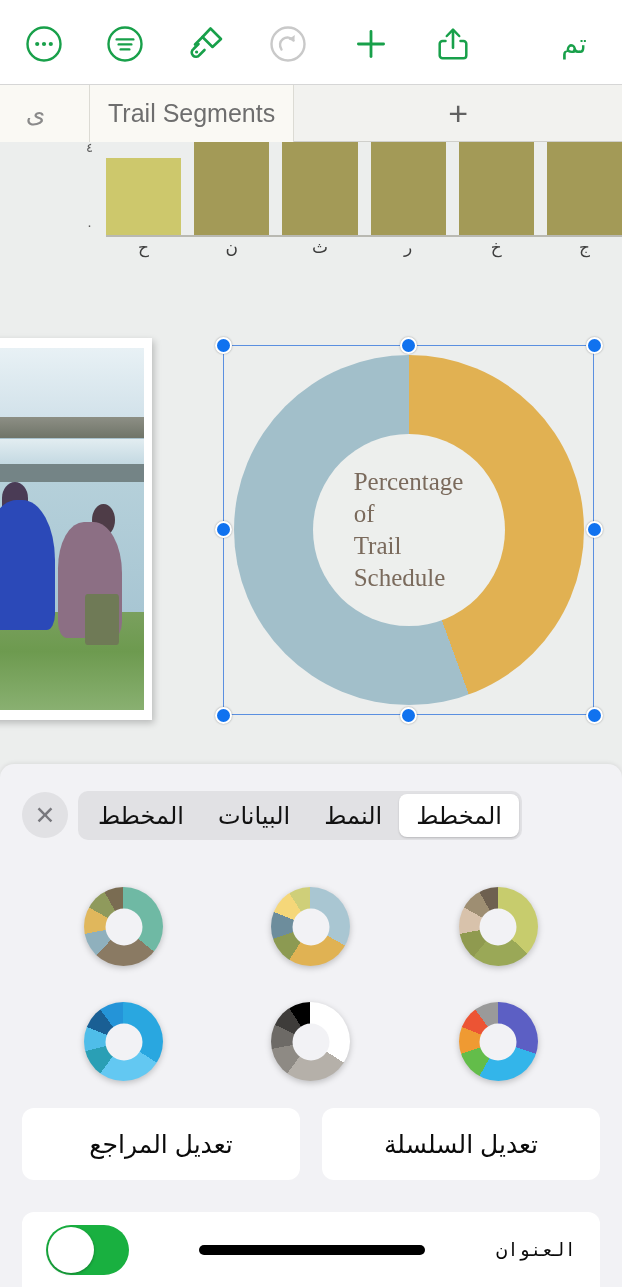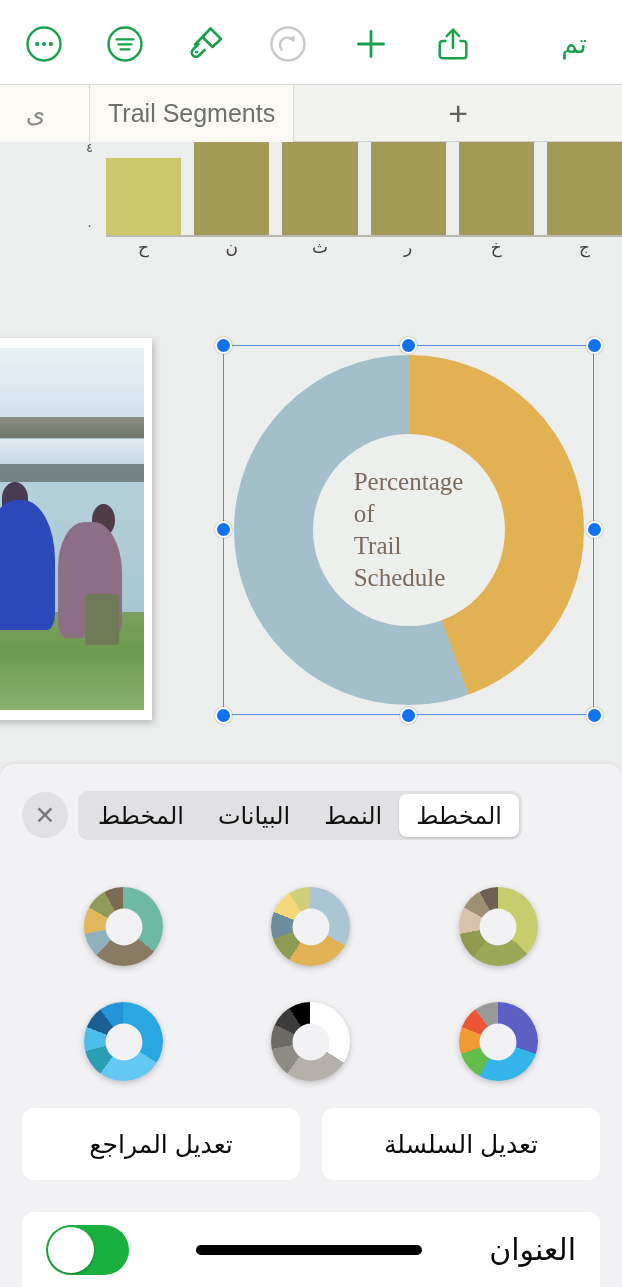--- a/index.html
+++ b/index.html
@@ -242,21 +242,21 @@
 
   .toggle-row {
     position: absolute; left: 22px; right: 22px; top: 448px;
     height: 75px;
     background: #ffffff;
     border-radius: 12px 12px 0 0;
     display: flex; align-items: center;
     padding: 0 24px;
     direction: rtl;
   }
-  .toggle-label { font-size: 30px; color: #0a0a0a; }
+  .toggle-label { font-size: 19px; color: #0a0a0a; font-family: Liberation Mono, monospace; }
   .toggle-mid {
     flex: 1;
     display: flex; align-items: center; justify-content: center;
   }
   .toggle-bar {
     width: 226px; height: 10px; border-radius: 5px; background: #000;
   }
   .switch {
     width: 83px; height: 50px; border-radius: 25px;
     background: #19b040;

